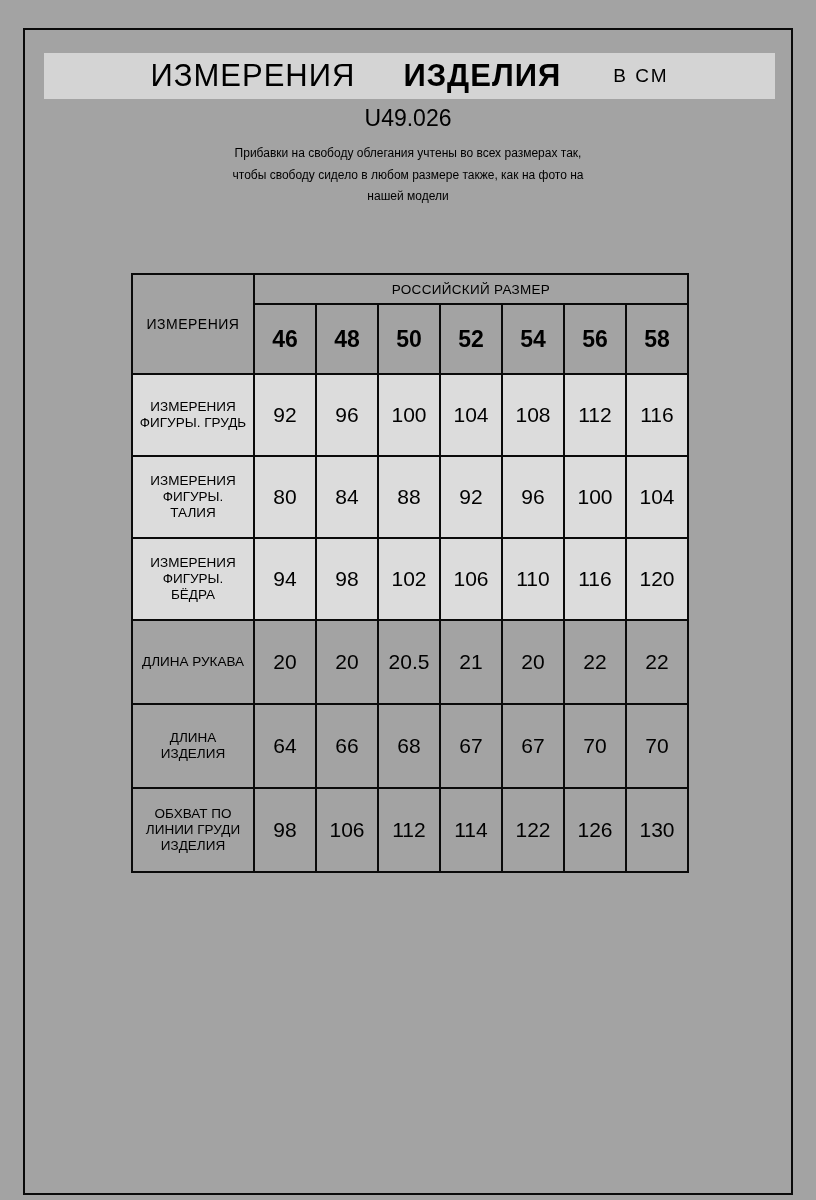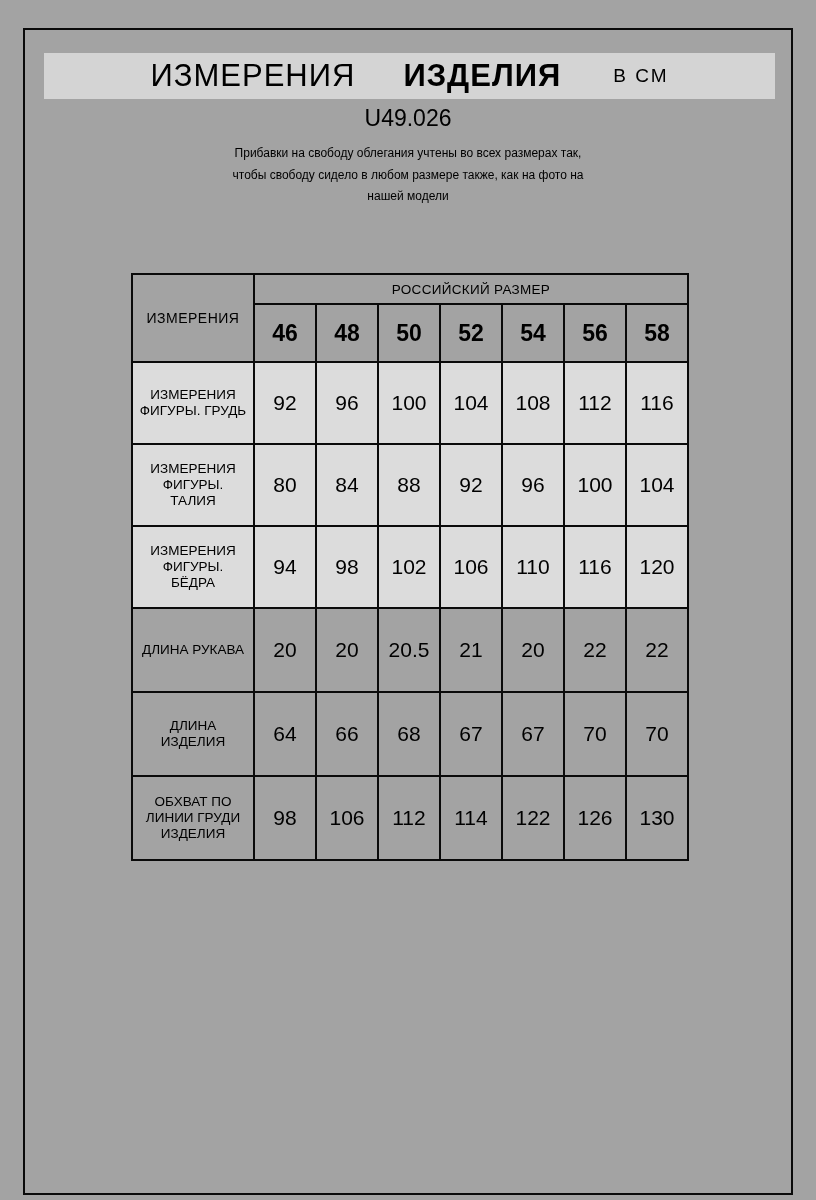--- a/index.html
+++ b/index.html
@@ -90,21 +90,21 @@
   th.group-cell {
     font-size: 13.5px;
     font-weight: 400;
     letter-spacing: 0.3px;
   }
   th.measure-cell {
     font-size: 14px;
     font-weight: 400;
     letter-spacing: 0.5px;
   }
-  tr.sizes-row { height: 58px; }
+  tr.sizes-row { height: 70px; }
   th.size-cell {
     font-size: 23px;
     font-weight: 700;
   }
   tbody tr { height: 84px; }
   tbody tr.shaded { height: 82px; }
   tbody tr.shaded td { background: #dcdcdc; }
   td.label-cell {
     font-size: 13.5px;
     line-height: 16px;

